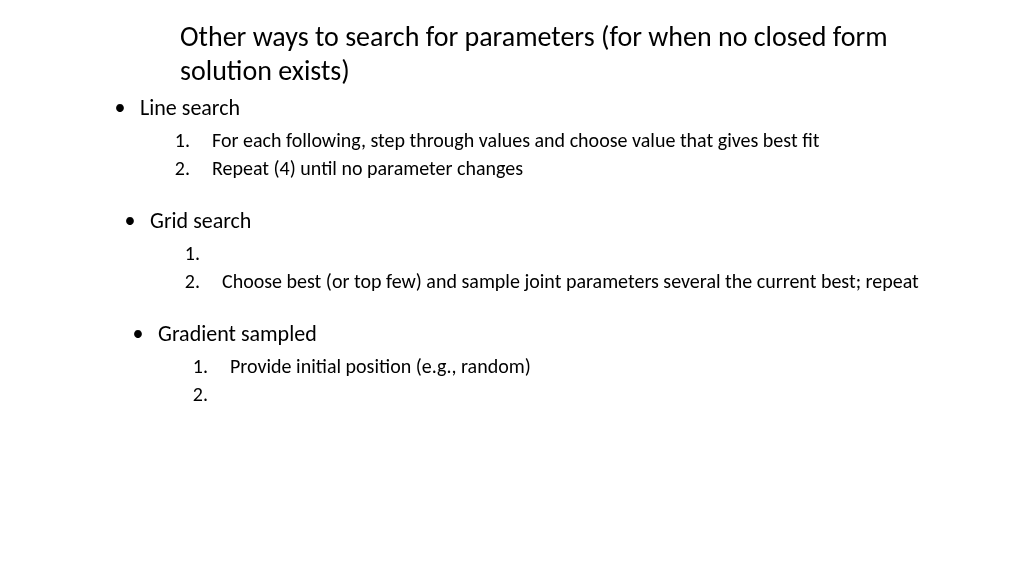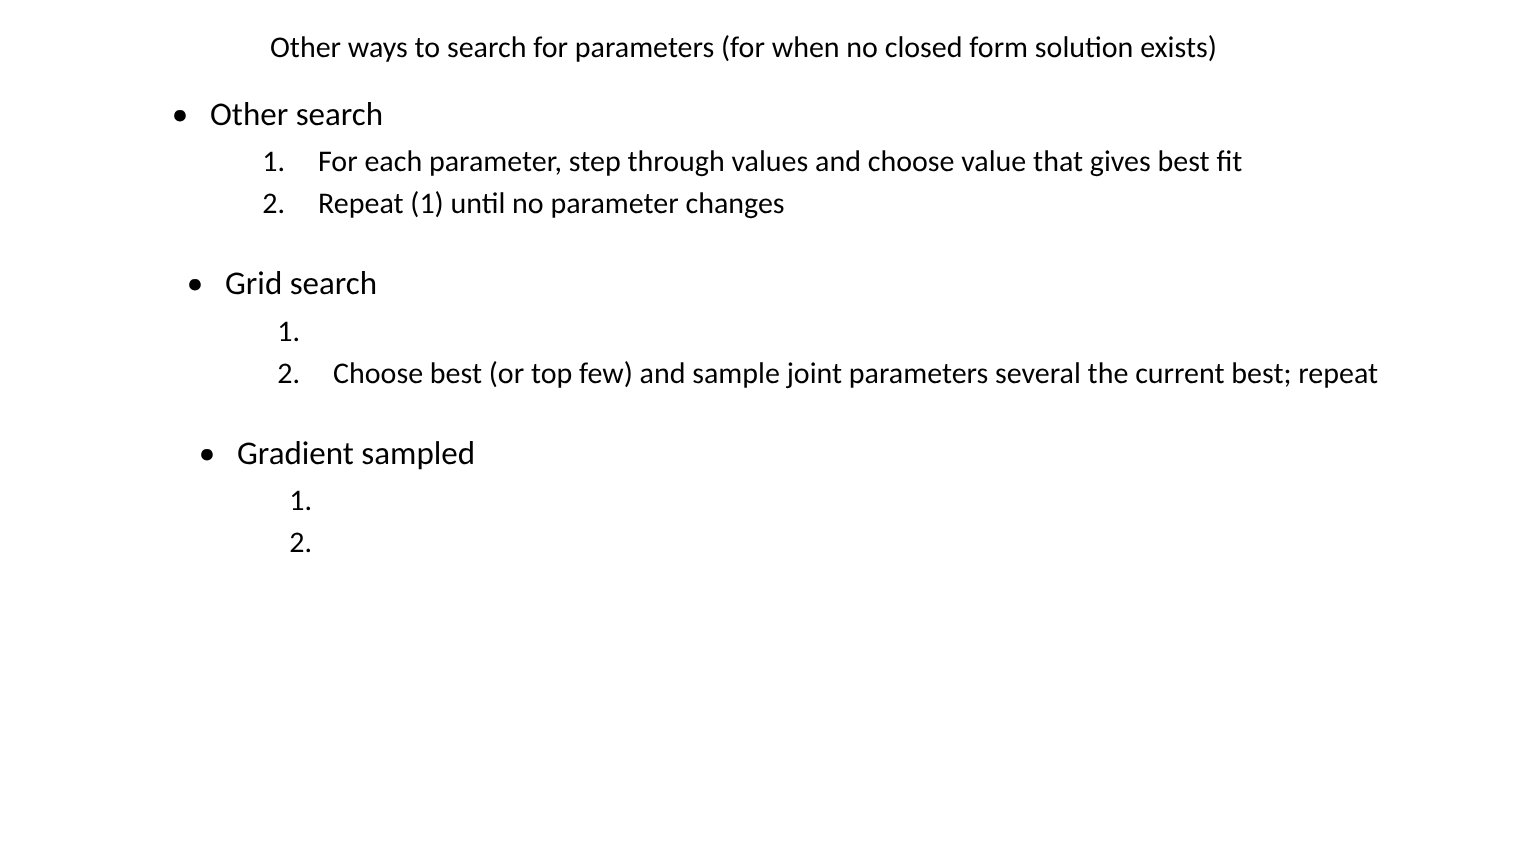--- a/index.html
+++ b/index.html
@@ -9,24 +9,24 @@
     }
     body {
       width: 1024px;
       height: 576px;
       background: #ffffff;
       font-family: Calibri, "Segoe UI", Arial, sans-serif;
       color: #000000;
       padding: 20px 90px 20px 100px;
     }
     .title {
-      font-size: 20px;
+      font-size: 28px;
       font-weight: 400;
       line-height: 1.2;
-      margin-bottom: 18px;
+      margin-bottom: 7px;
       margin-left: 80px;
     }
     .section {
       margin-bottom: 26px;
     }
     .section-header {
       display: flex;
       font-size: 22px;
       margin-bottom: 6px;
     }
@@ -60,29 +60,29 @@
     .indent-3 { margin-left: 18px; }
   </style>
 </head>
 <body>
 
 <h1 class="title">Other ways to search for parameters (for when no closed form solution exists)</h1>
 
 <div class="section indent-1">
   <div class="section-header">
     <span class="bullet">•</span>
-    <span class="section-title">Other search</span>
+    <span class="section-title">Line search</span>
   </div>
   <div class="numbered-item">
     <span class="number">1.</span>
-    <span class="item-text">For each parameter, step through values and choose value that gives best fit</span>
+    <span class="item-text">For each following, step through values and choose value that gives best fit</span>
   </div>
   <div class="numbered-item">
     <span class="number">2.</span>
-    <span class="item-text">Repeat (1) until no parameter changes</span>
+    <span class="item-text">Repeat (4) until no parameter changes</span>
   </div>
 </div>
 
 <div class="section indent-2">
   <div class="section-header">
     <span class="bullet">•</span>
     <span class="section-title">Grid search</span>
   </div>
   <div class="numbered-item">
     <span class="number">1.</span>
@@ -93,17 +93,18 @@
   </div>
 </div>
 
 <div class="section indent-3">
   <div class="section-header">
     <span class="bullet">•</span>
     <span class="section-title">Gradient sampled</span>
   </div>
   <div class="numbered-item">
     <span class="number">1.</span>
+    <span class="item-text">Provide initial position (e.g., random)</span>
   </div>
   <div class="numbered-item">
     <span class="number">2.</span>
   </div>
 </div>
 
 </body></html>

